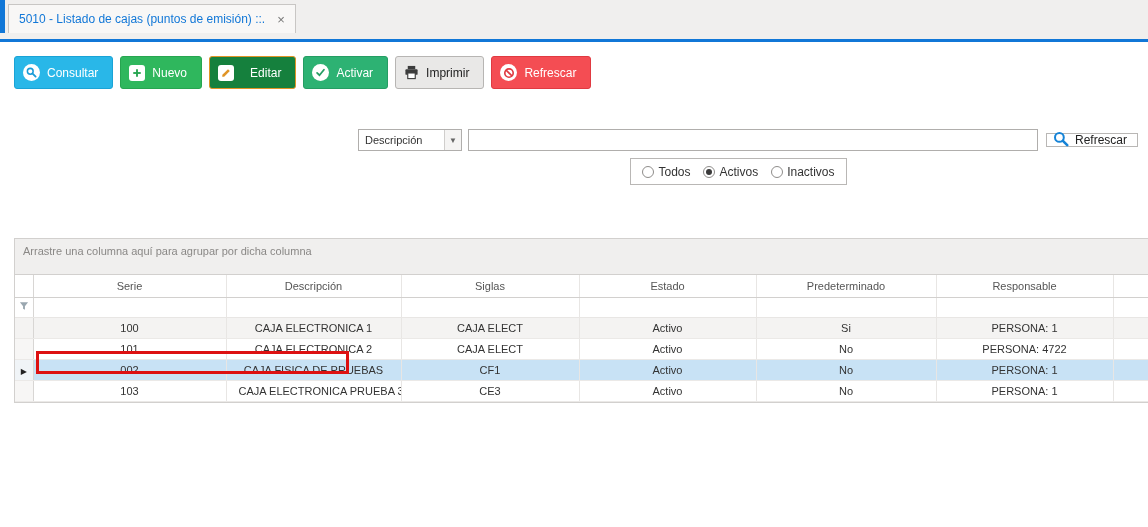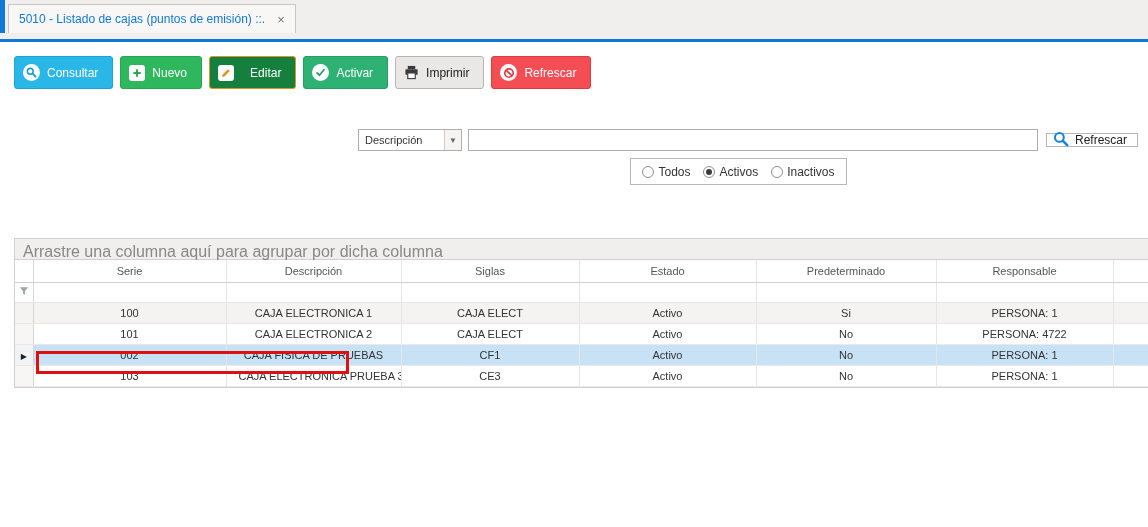--- a/index.html
+++ b/index.html
@@ -80,22 +80,22 @@
   }
   .rb.checked::after { content: ""; width: 6px; height: 6px; border-radius: 50%; background: #3a3a3a; }
 
   
   .grid {
     position: relative; margin: 53px 0 0 14px; width: 1134px;
     border: 1px solid #d2d0ce; border-right: none;
     overflow: hidden; background: #fff; font-size: 11px;
   }
   .group-panel {
-    height: 21px; line-height: 25px; background: #f0efee; color: #8a8886;
-    padding-left: 8px; border-bottom: 1px solid #d2d0ce; font-size: 16px; cursor: default;
+    height: 36px; line-height: 25px; background: #f0efee; color: #8a8886;
+    padding-left: 8px; border-bottom: 1px solid #d2d0ce; font-size: 11px; cursor: default;
   }
   table { border-collapse: collapse; table-layout: fixed; width: 1230px; }
   th, td {
     border-right: 1px solid #e8e6e4; padding: 0 12px;
     overflow: hidden; white-space: nowrap; text-align: center; font-weight: normal;
   }
   .hdr th { height: 22px; background: #fff; color: #555; border-bottom: 1px solid #d2d0ce; cursor: pointer; }
   .filter td { height: 20px; background: #fff; border-bottom: 1px solid #e8e6e4; }
   tbody td { height: 21px; border-bottom: 1px solid #ebe9e7; color: #333; }
   .ind { background: #f7f6f5; border-right: 1px solid #d8d6d4; text-align: center; padding: 0; }

